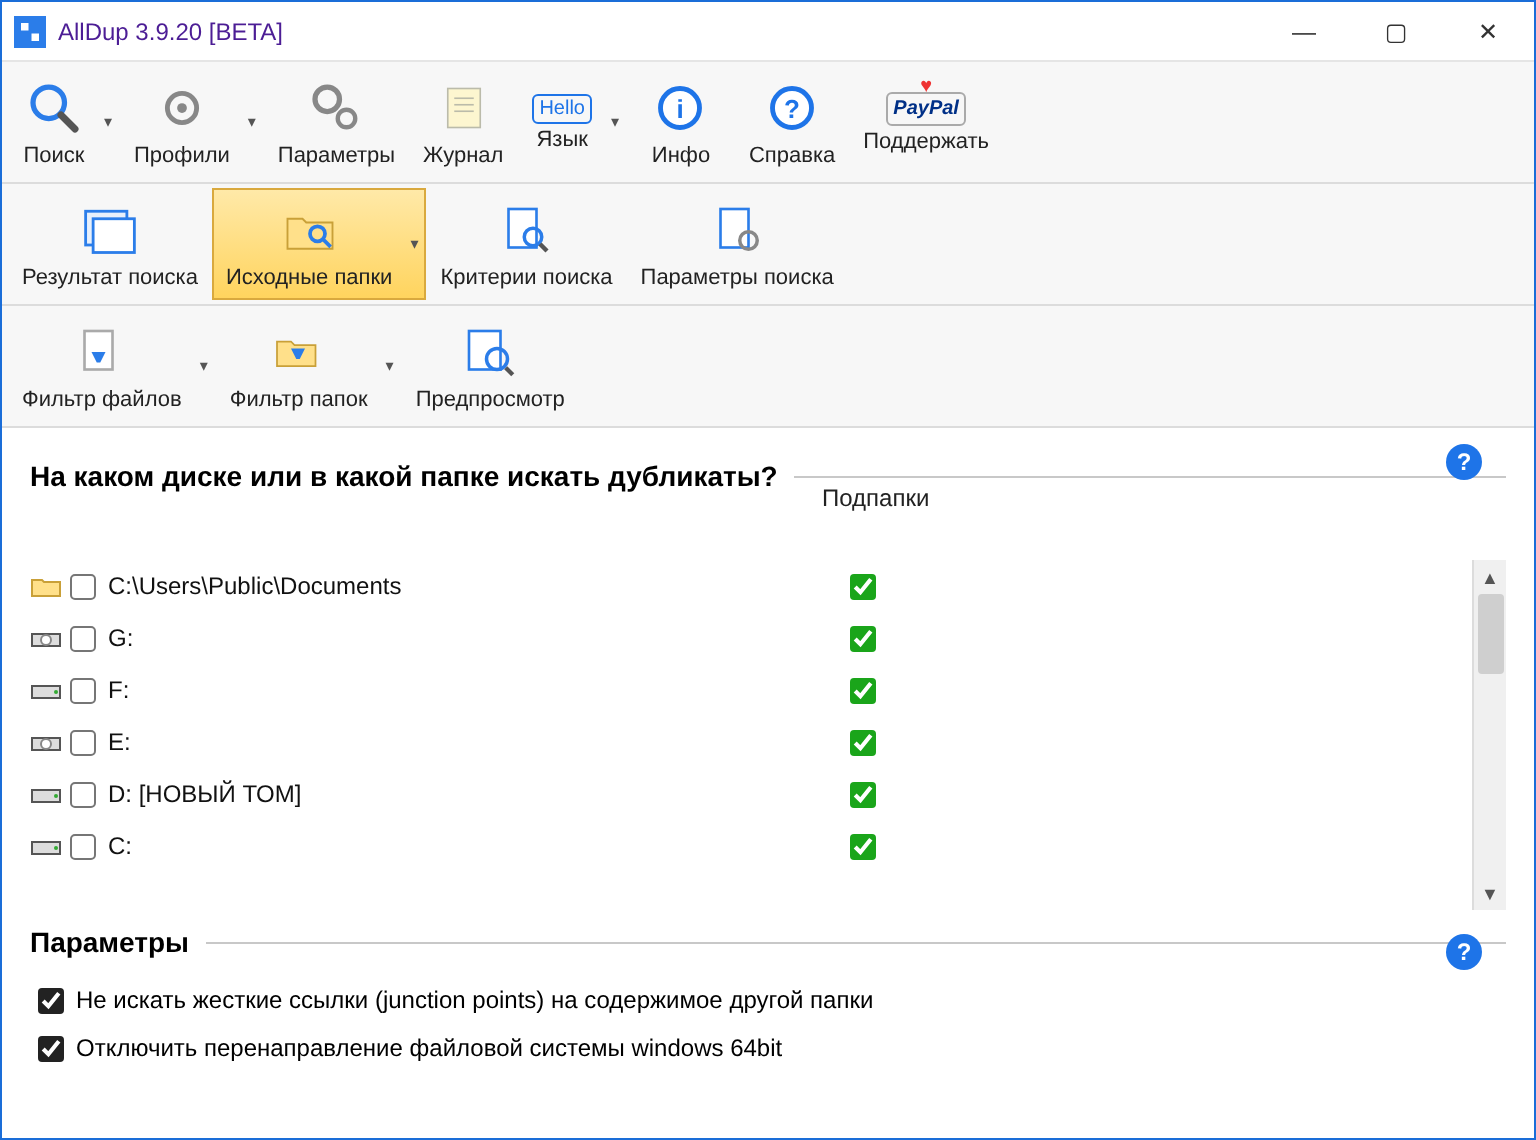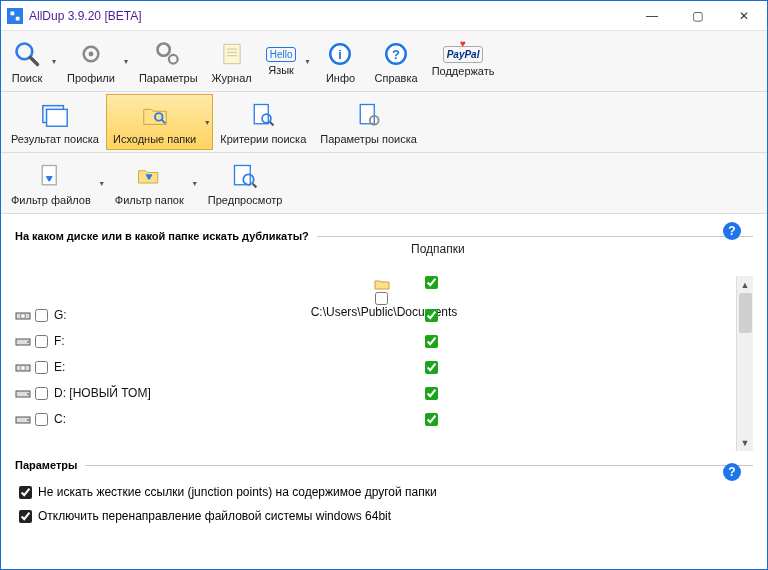--- a/index.html
+++ b/index.html
@@ -68,21 +68,21 @@
   .drop-arrow {
     position: absolute; right: 3px; top: 50%; transform: translateY(-50%);
     font-size: 8px; color: #555;
   }
   .panel {
     padding: 10px 14px 0 14px;
     position: relative;
   }
   .section-title {
     font-weight: bold;
-    font-size: 11px;
+    font-size: 14px;
     margin: 6px 0 4px 0;
     display: flex;
     align-items: center;
   }
   .section-title .line {
     flex: 1; height: 1px; background: #c8c8c8; margin-left: 8px;
   }
   .help-badge {
     width: 18px; height: 18px; border-radius: 50%;
     background: #1e74e8; color: #fff; font-weight: bold;
@@ -327,21 +327,21 @@
 <div class="panel" style="position:relative;">
   <div class="section-title">
     <span>На каком диске или в какой папке искать дубликаты?</span>
     <span class="line"></span>
   </div>
   <div class="help-badge" style="right:26px; top:8px;">?</div>
   <div class="subfolder-header">Подпапки</div>
 
   <div class="drive-list" id="drive-list">
 
-    <div class="drive-row" style="position: relative; flex-direction: column;">
+    <div class="drive-row" style="position: relative;">
         <span class="drv-icon">
           <svg width="16" height="16" viewBox="0 0 16 16">
             <path d="M1 5 L1 13 L15 13 L15 6 L7 6 L6 5 Z" fill="#ffe08a" stroke="#c9a038"></path>
           </svg>
         </span>
         <input type="checkbox" style="">
         <span>C:\Users\Public\Documents</span>
         <input type="checkbox" class="sub-chk" checked="" style="">
       </div>
       <div class="drive-row" style="position: relative;">

